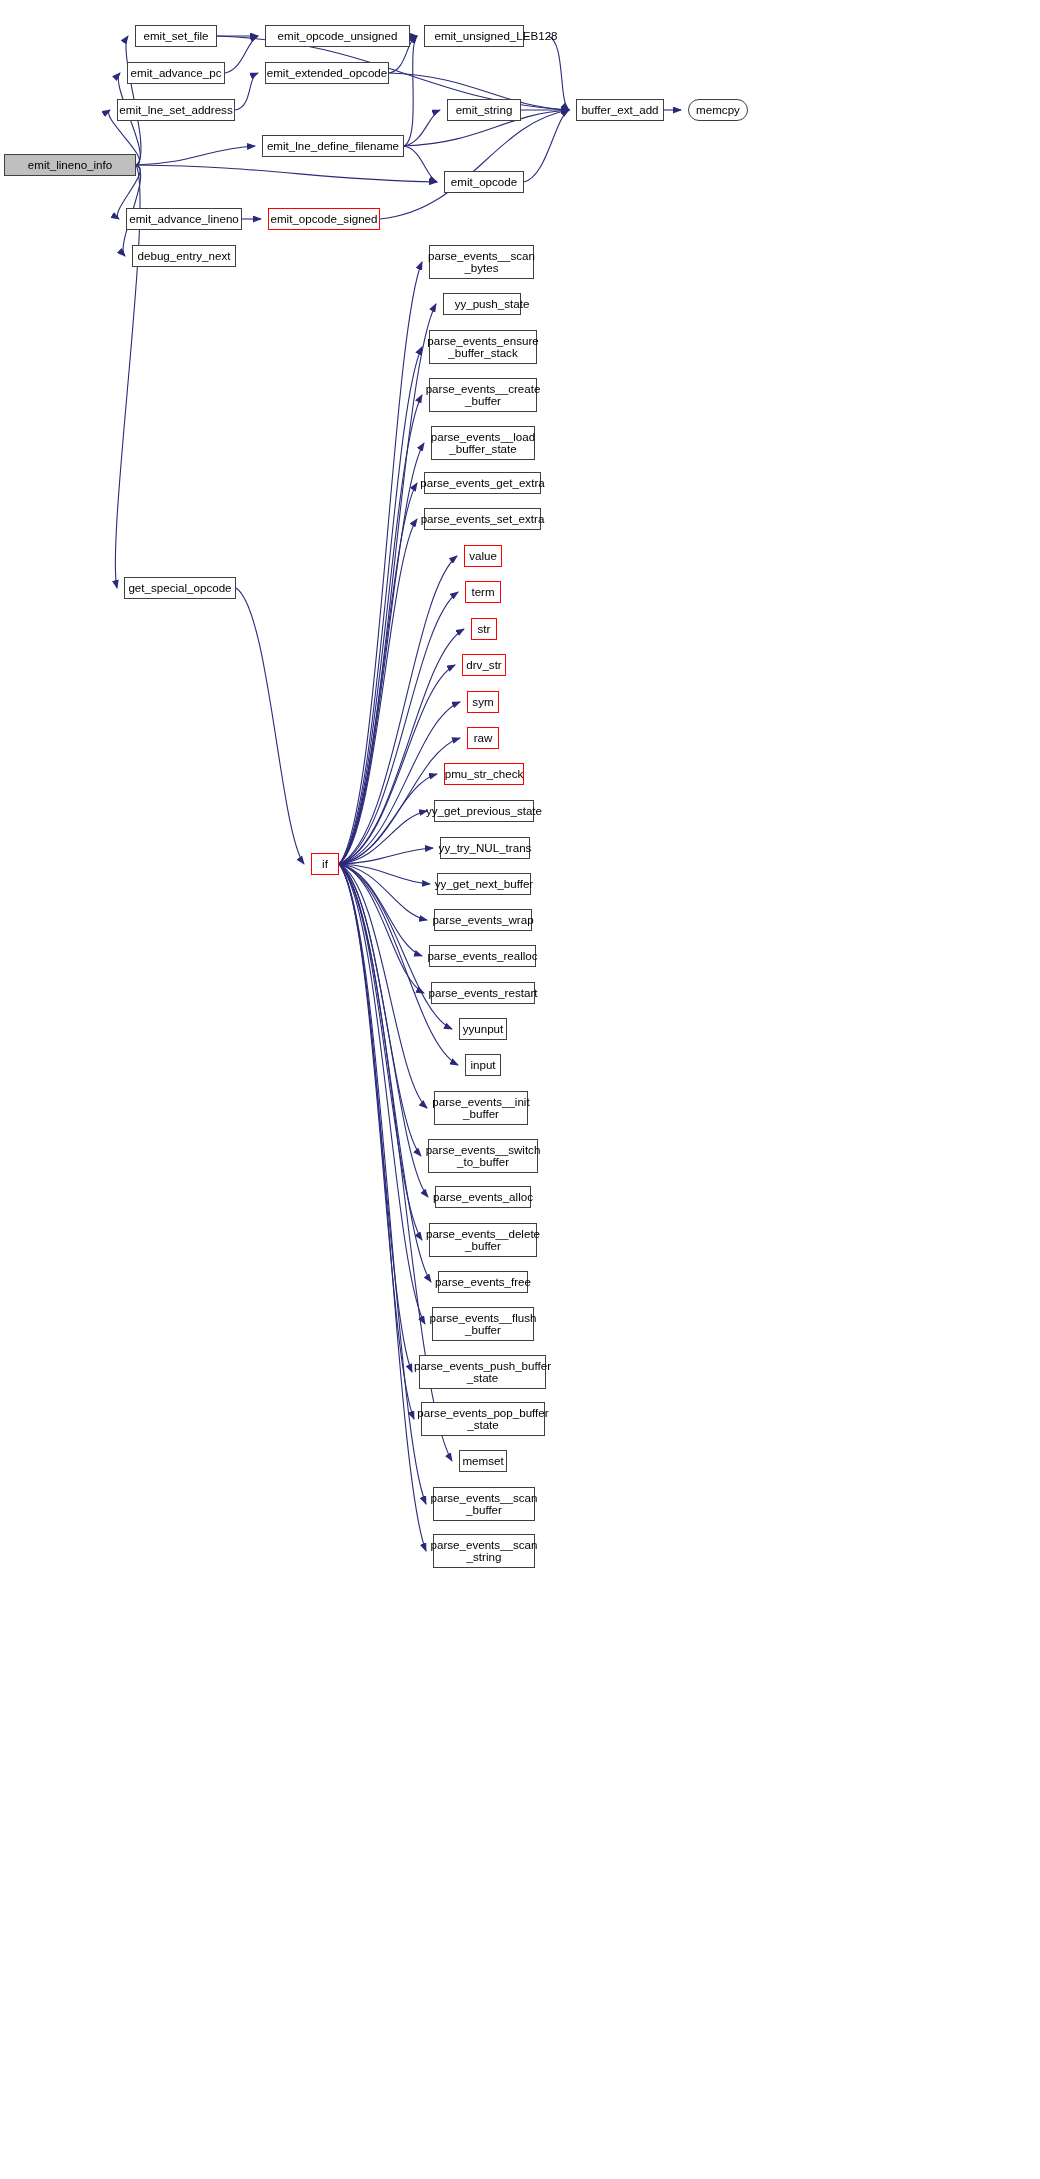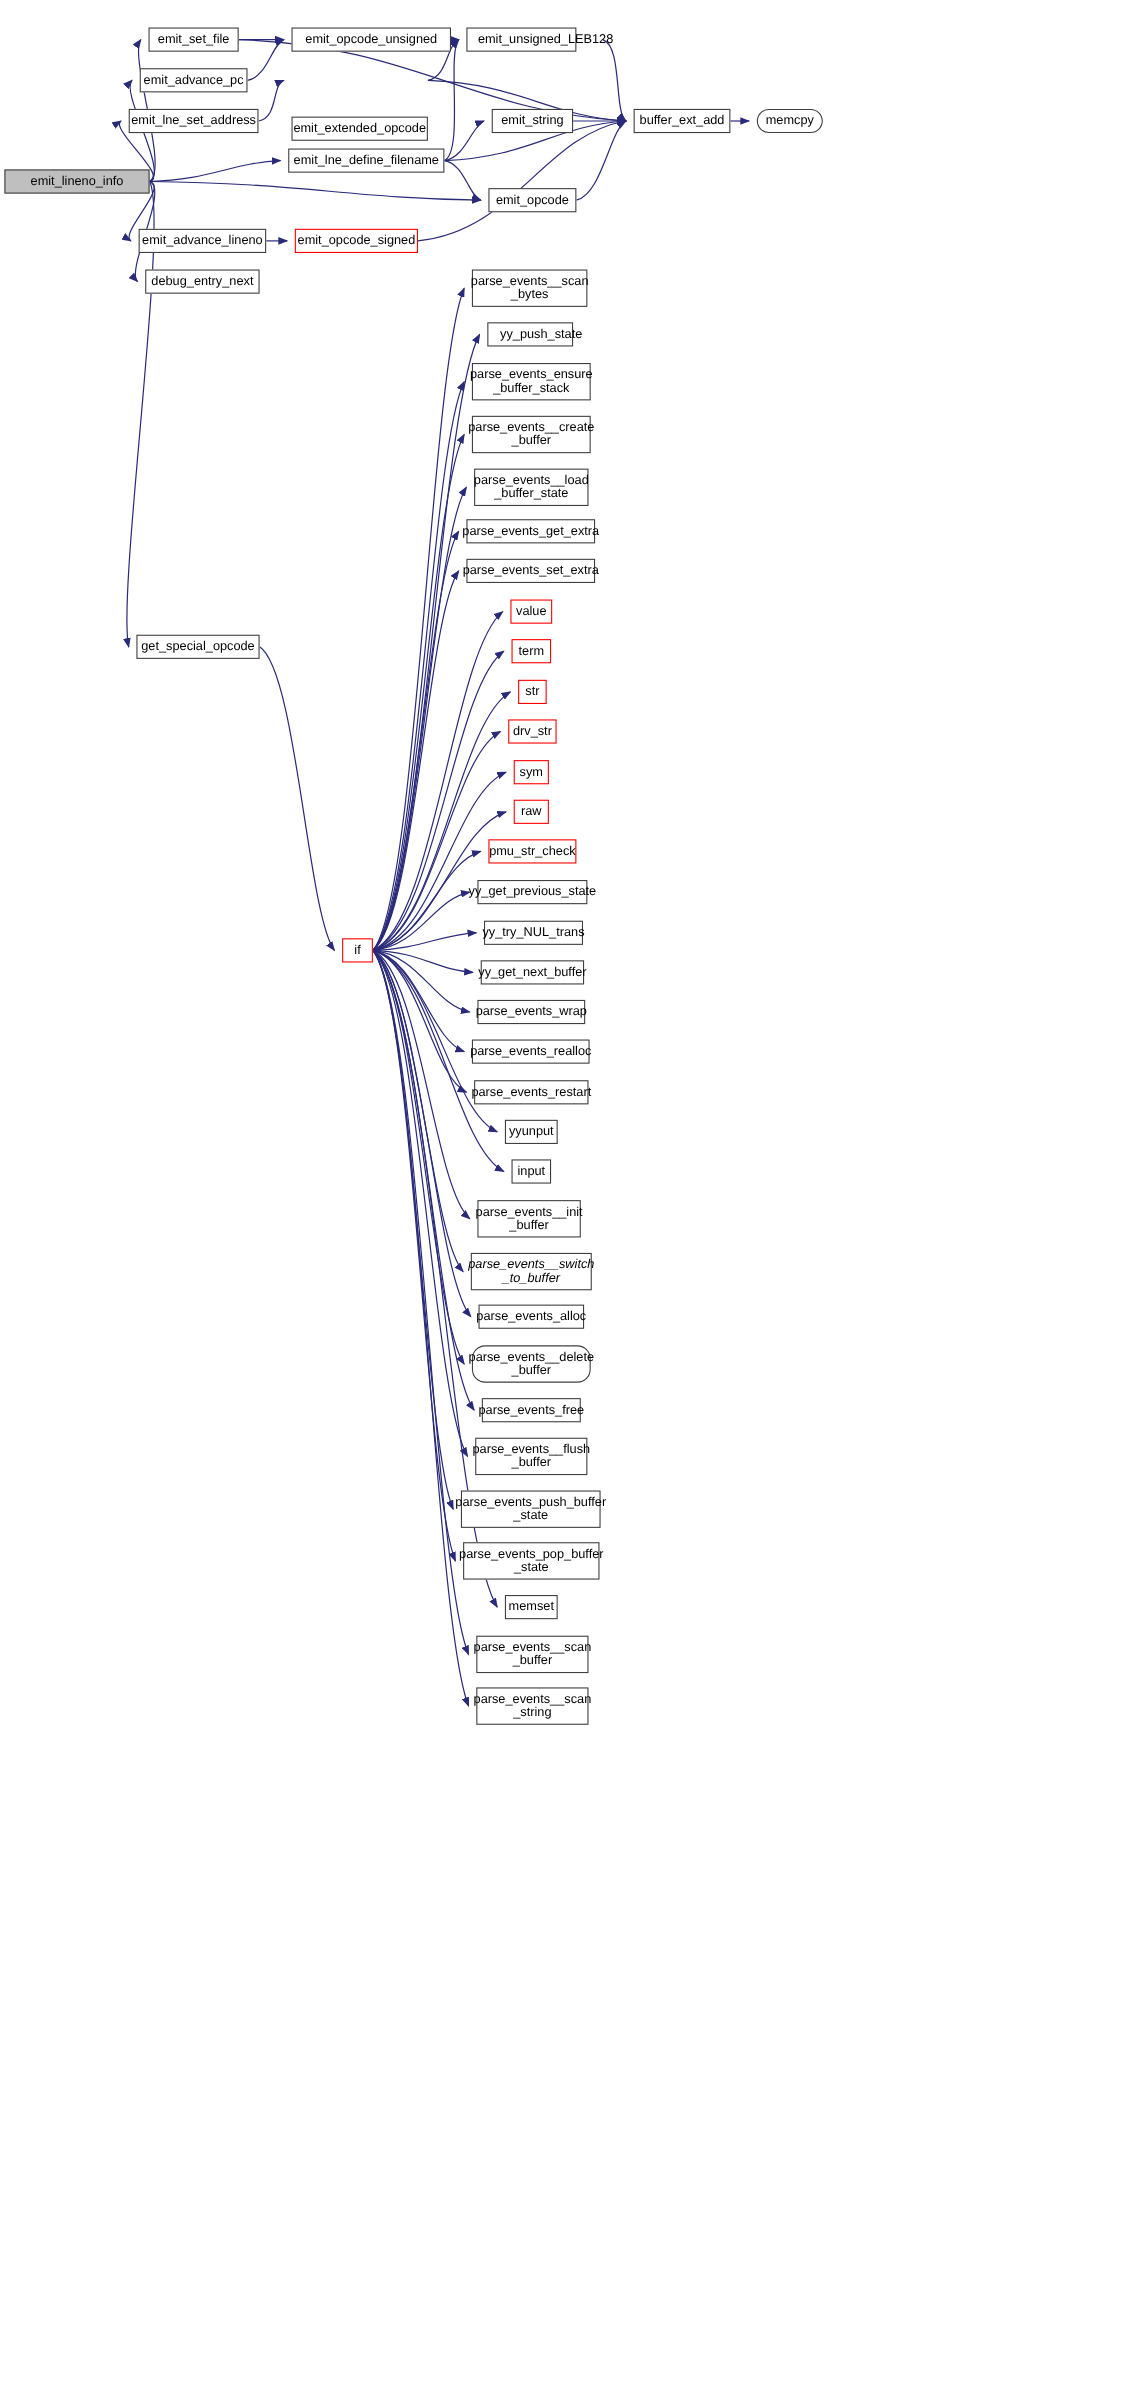--- a/index.html
+++ b/index.html
@@ -89,21 +89,21 @@
   <div id="node-layer">
       <div class="node root" style="left: 4px; top: 154px; width: 132px; height: 22px;">emit_lineno_info</div>
       <div class="node" style="left: 135px; top: 25px; width: 82px; height: 22px;">emit_set_file</div>
       <div class="node" style="left: 127px; top: 62px; width: 98px; height: 22px;">emit_advance_pc</div>
       <div class="node" style="left: 117px; top: 99px; width: 118px; height: 22px;">emit_lne_set_address</div>
       <div class="node" style="left: 262px; top: 135px; width: 142px; height: 22px;">emit_lne_define_filename</div>
       <div class="node" style="left: 126px; top: 208px; width: 116px; height: 22px;">emit_advance_lineno</div>
       <div class="node" style="left: 132px; top: 245px; width: 104px; height: 22px;">debug_entry_next</div>
       <div class="node" style="left: 124px; top: 577px; width: 112px; height: 22px;">get_special_opcode</div>
       <div class="node" style="left: 265px; top: 25px; width: 145px; height: 22px;">emit_opcode_unsigned</div>
-      <div class="node" style="left: 265px; top: 62px; width: 124px; height: 22px; margin-top: 44px;">emit_extended_opcode</div>
+      <div class="node" style="left: 265px; top: 62px; width: 124px; height: 22px;">emit_extended_opcode</div>
       <div class="node red" style="left: 268px; top: 208px; width: 112px; height: 22px;">emit_opcode_signed</div>
       <div class="node" style="left: 424px; top: 25px; width: 100px; height: 22px; padding-left: 44px;">emit_unsigned_LEB128</div>
       <div class="node" style="left: 447px; top: 99px; width: 74px; height: 22px;">emit_string</div>
       <div class="node" style="left: 444px; top: 171px; width: 80px; height: 22px;">emit_opcode</div>
       <div class="node" style="left: 576px; top: 99px; width: 88px; height: 22px;">buffer_ext_add</div>
       <div class="node" style="left: 688px; top: 99px; width: 60px; height: 22px; border-radius: 11px;">memcpy</div>
       <div class="node red" style="left: 311px; top: 853px; width: 28px; height: 22px;">if</div>
       <div class="node" style="left: 429px; top: 245px; width: 105px; height: 34px;">parse_events__scan
 _bytes</div>
       <div class="node" style="left: 443px; top: 293px; width: 78px; height: 22px; padding-left: 20px;">yy_push_state</div>
@@ -125,24 +125,24 @@
       <div class="node" style="left: 434px; top: 800px; width: 100px; height: 22px;">yy_get_previous_state</div>
       <div class="node" style="left: 440px; top: 837px; width: 90px; height: 22px;">yy_try_NUL_trans</div>
       <div class="node" style="left: 437px; top: 873px; width: 94px; height: 22px;">yy_get_next_buffer</div>
       <div class="node" style="left: 434px; top: 909px; width: 98px; height: 22px;">parse_events_wrap</div>
       <div class="node" style="left: 429px; top: 945px; width: 107px; height: 22px;">parse_events_realloc</div>
       <div class="node" style="left: 431px; top: 982px; width: 104px; height: 22px;">parse_events_restart</div>
       <div class="node" style="left: 459px; top: 1018px; width: 48px; height: 22px;">yyunput</div>
       <div class="node" style="left: 465px; top: 1054px; width: 36px; height: 22px;">input</div>
       <div class="node" style="left: 434px; top: 1091px; width: 94px; height: 34px;">parse_events__init
 _buffer</div>
-      <div class="node" style="left: 428px; top: 1139px; width: 110px; height: 34px; font-style: italic;">parse_events__switch
+      <div class="node" style="left: 428px; top: 1139px; width: 110px; height: 34px;">parse_events__switch
 _to_buffer</div>
       <div class="node" style="left: 435px; top: 1186px; width: 96px; height: 22px;">parse_events_alloc</div>
-      <div class="node" style="left: 429px; top: 1223px; width: 108px; height: 34px; border-radius: 12px;">parse_events__delete
+      <div class="node" style="left: 429px; top: 1223px; width: 108px; height: 34px;">parse_events__delete
 _buffer</div>
       <div class="node" style="left: 438px; top: 1271px; width: 90px; height: 22px;">parse_events_free</div>
       <div class="node" style="left: 432px; top: 1307px; width: 102px; height: 34px;">parse_events__flush
 _buffer</div>
       <div class="node" style="left: 419px; top: 1355px; width: 127px; height: 34px;">parse_events_push_buffer
 _state</div>
       <div class="node" style="left: 421px; top: 1402px; width: 124px; height: 34px;">parse_events_pop_buffer
 _state</div>
       <div class="node" style="left: 459px; top: 1450px; width: 48px; height: 22px;">memset</div>
       <div class="node" style="left: 433px; top: 1487px; width: 102px; height: 34px;">parse_events__scan

